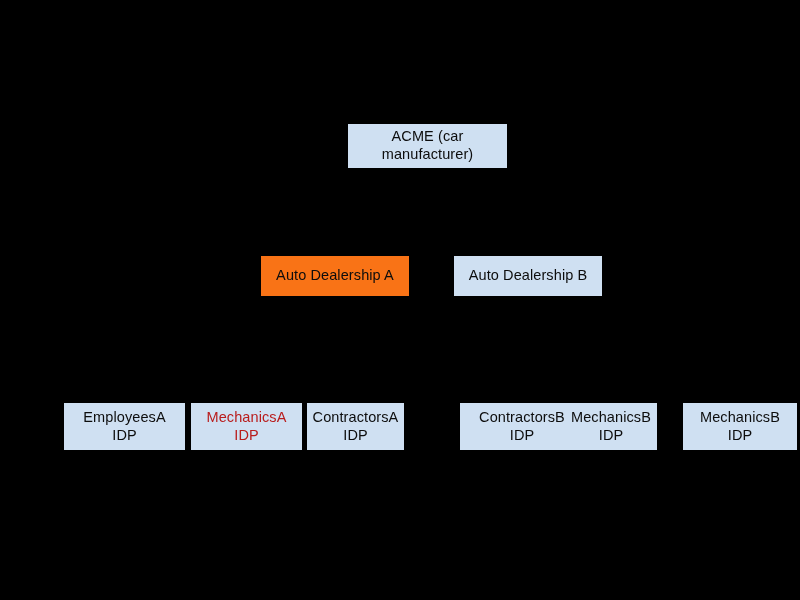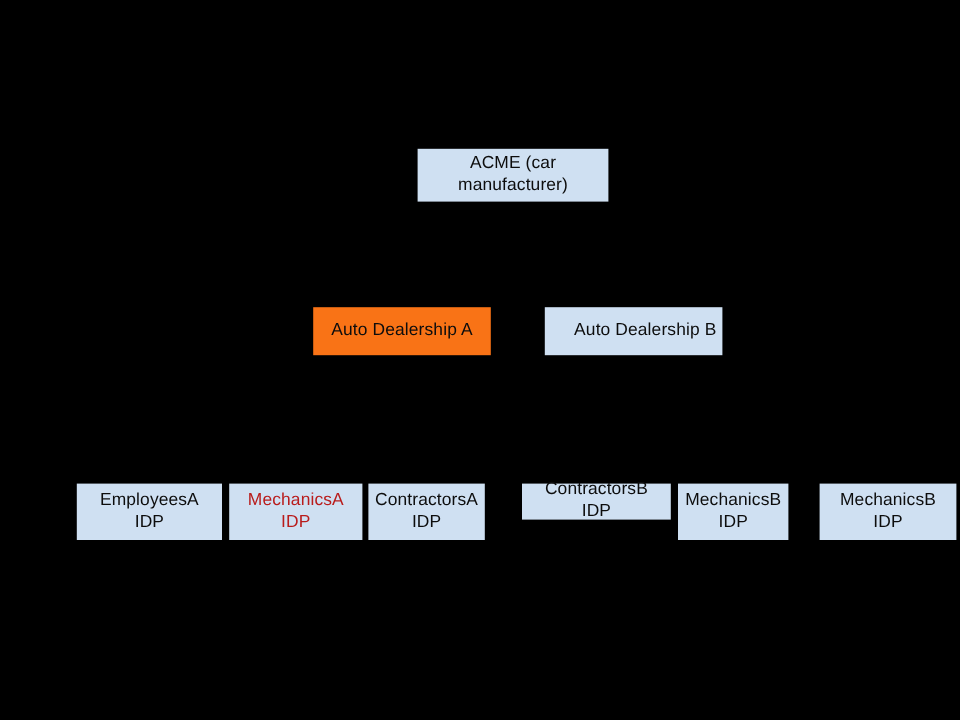--- a/index.html
+++ b/index.html
@@ -48,36 +48,36 @@
 <body>
 
 <div id="canvas" style="background: rgb(0, 0, 0);">
     <div class="node tier-root" style="left: 348px; top: 124px; width: 159px; height: 44px; background: rgb(207, 224, 242); color: rgb(13, 13, 13);">
       <span class="label">ACME (car
 manufacturer)</span>
     </div>
     <div class="node tier-mid" style="left: 261px; top: 256px; width: 148px; height: 40px; background: #f97316; color: rgb(13, 13, 13);">
       <span class="label">Auto Dealership A</span>
     </div>
-    <div class="node tier-mid" style="left: 454px; top: 256px; width: 148px; height: 40px; background: rgb(207, 224, 242); color: rgb(13, 13, 13); justify-content: flex-end;">
+    <div class="node tier-mid" style="left: 454px; top: 256px; width: 148px; height: 40px; background: rgb(207, 224, 242); color: rgb(13, 13, 13);">
       <span class="label">Auto Dealership B</span>
     </div>
     <div class="node tier-leaf" style="left: 64px; top: 403px; width: 121px; height: 47px; background: rgb(207, 224, 242); color: rgb(13, 13, 13);">
       <span class="label">EmployeesA
 IDP</span>
     </div>
     <div class="node tier-leaf" style="left: 191px; top: 403px; width: 111px; height: 47px; background: rgb(207, 224, 242); color: #b91c1c;">
       <span class="label">MechanicsA
 IDP</span>
     </div>
     <div class="node tier-leaf" style="left: 307px; top: 403px; width: 97px; height: 47px; background: rgb(207, 224, 242); color: rgb(13, 13, 13);">
       <span class="label">ContractorsA
 IDP</span>
     </div>
-    <div class="node tier-leaf" style="left: 435px; top: 403px; width: 124px; height: 30px; background: rgb(207, 224, 242); color: rgb(13, 13, 13);">
+    <div class="node tier-leaf" style="left: 460px; top: 403px; width: 124px; height: 47px; background: rgb(207, 224, 242); color: rgb(13, 13, 13);">
       <span class="label">ContractorsB
 IDP</span>
     </div>
     <div class="node tier-leaf" style="left: 565px; top: 403px; width: 92px; height: 47px; background: rgb(207, 224, 242); color: rgb(13, 13, 13);">
       <span class="label">MechanicsB
 IDP</span>
     </div>
     <div class="node tier-leaf" style="left: 683px; top: 403px; width: 114px; height: 47px; background: rgb(207, 224, 242); color: rgb(13, 13, 13);">
       <span class="label">MechanicsB
 IDP</span>

